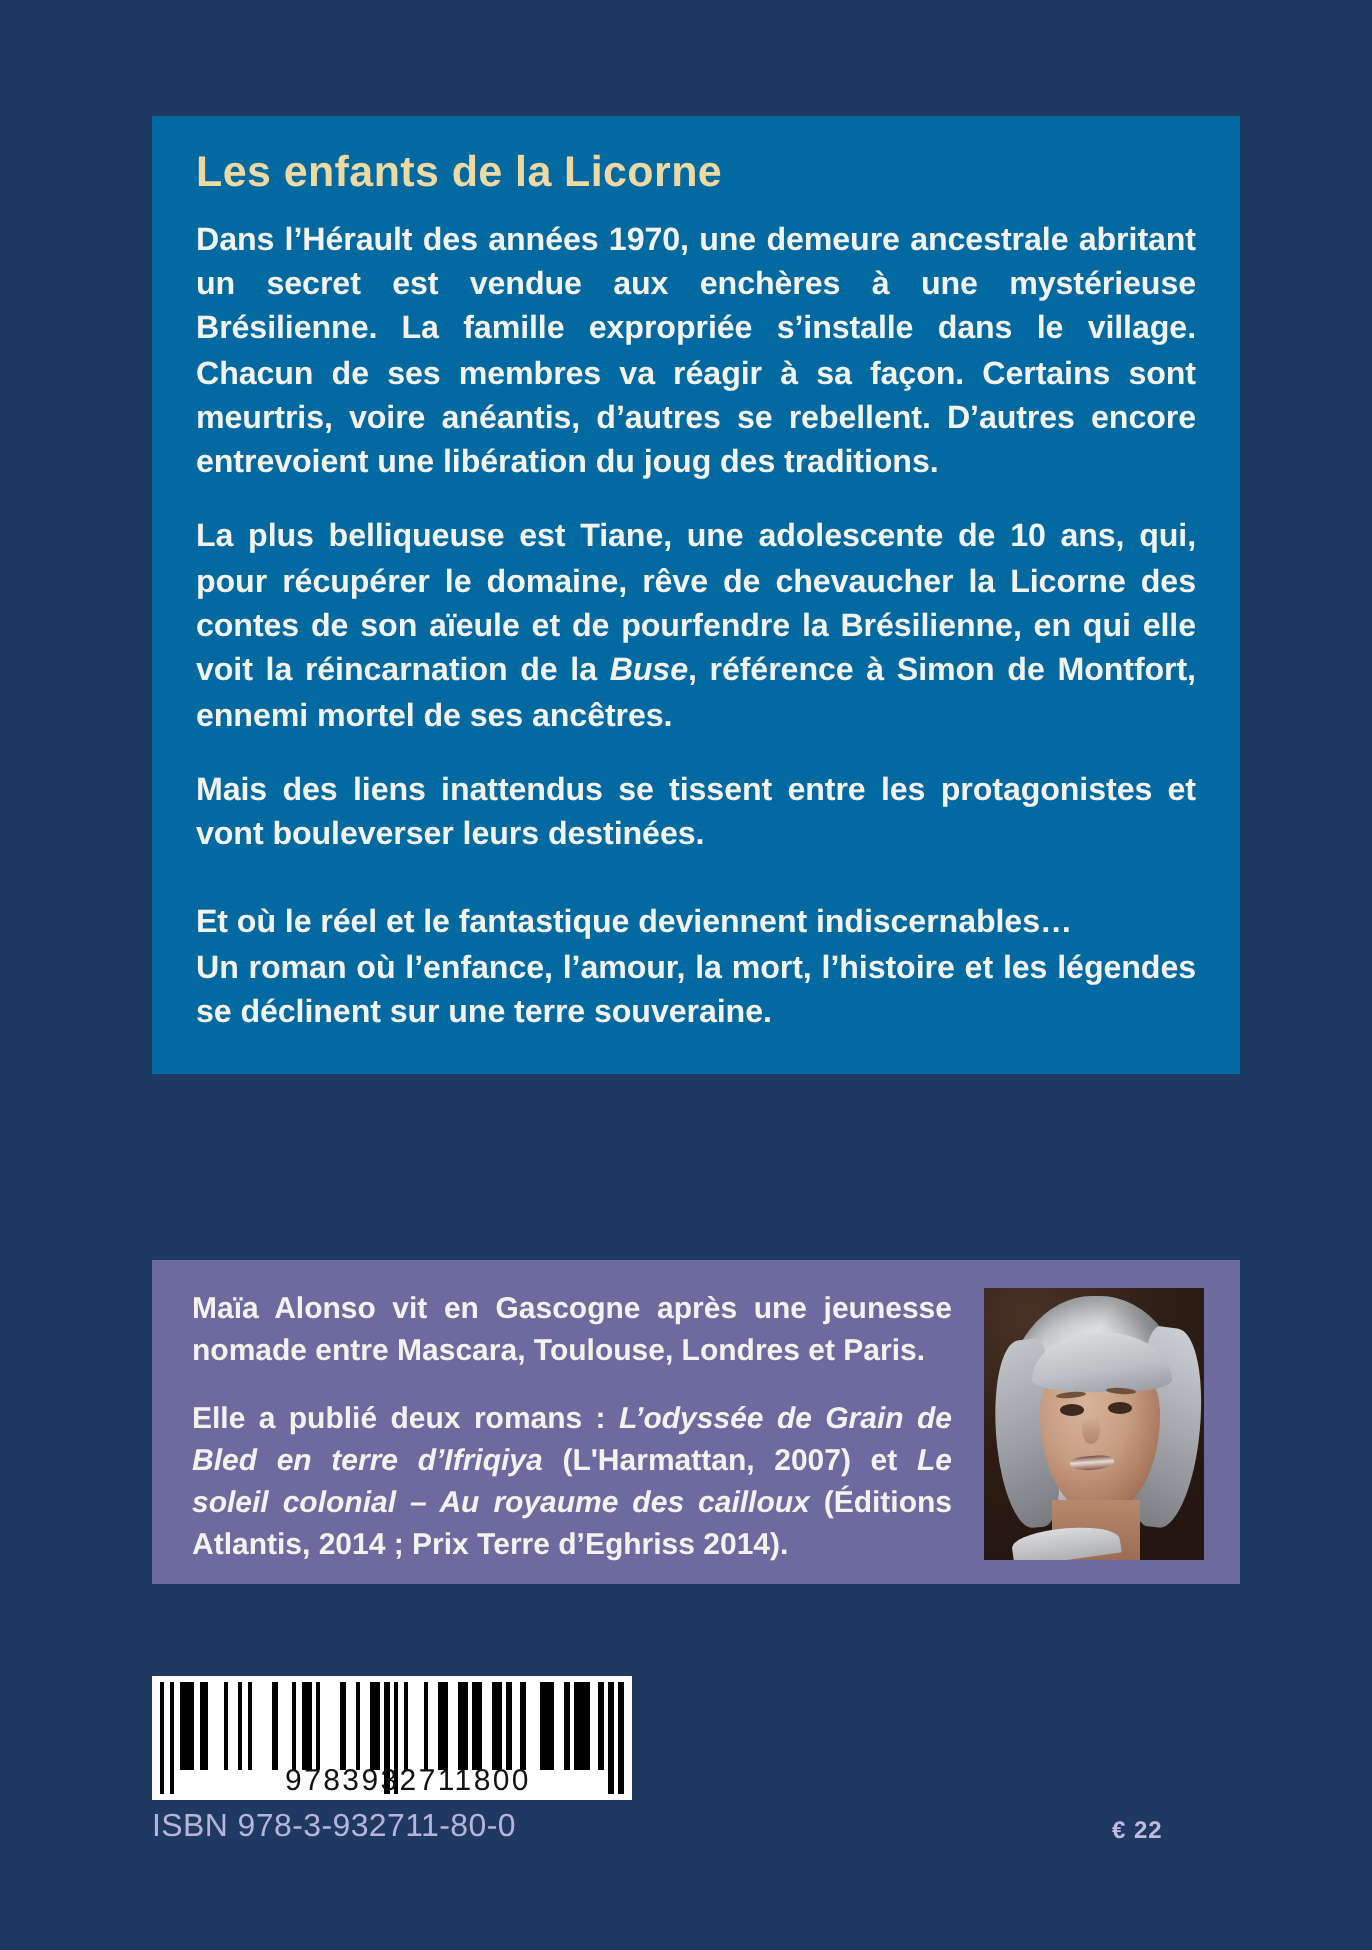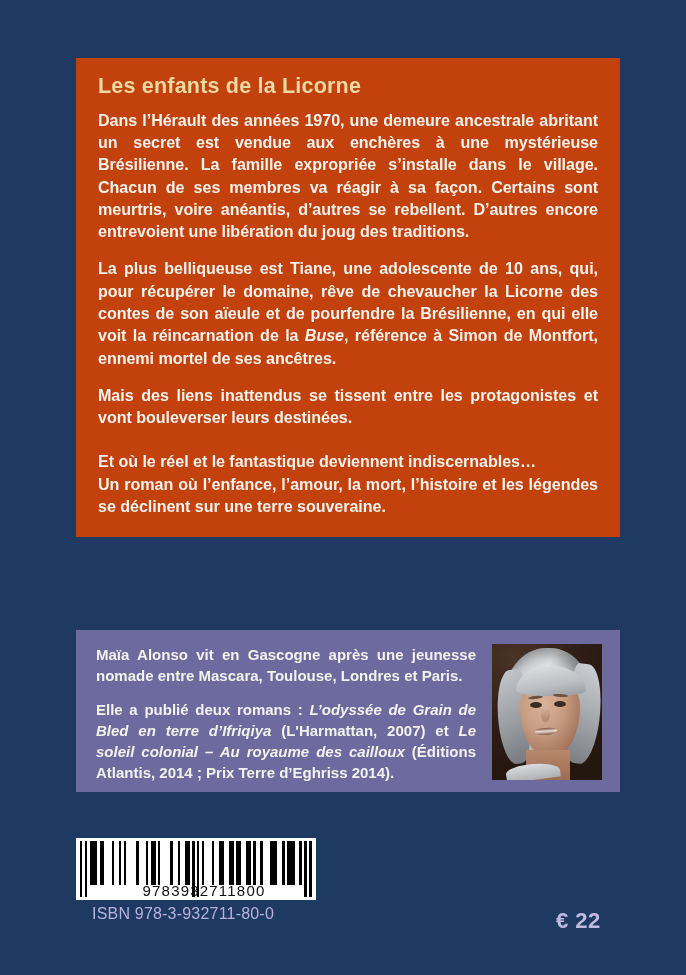--- a/index.html
+++ b/index.html
@@ -22,21 +22,21 @@
   }
 
   
   .synopsis-panel {
     position: absolute;
     left: 76px;
     top: 58px;
     width: 544px;
     box-sizing: border-box;
     padding: 16px 22px 20px 22px;
-    background: #c2410c;
+    background: #0369a1;
   }
 
   .book-title {
     font-size: 21.5px;
     font-weight: bold;
     color: #eed9a2;
     letter-spacing: 0.2px;
     margin: 0 0 9px 0;
     line-height: 1.2;
   }
@@ -245,28 +245,27 @@
     font-size: 15px;
     letter-spacing: 1.2px;
     color: #111;
   }
   .isbn-text {
     margin-top: 5px;
     font-size: 16px;
     color: #b9b2d9;
     letter-spacing: 0.2px;
     font-family: "Liberation Sans", sans-serif;
-    margin-left: 16px;
   }
 
   .price {
     position: absolute;
     left: 556px;
     top: 908px;
-    font-size: 22px;
+    font-size: 12px;
     font-weight: bold;
     color: #c1bbdf;
     letter-spacing: 0.5px;
   }
 </style>
 </head>
 <body>
 
 <div class="cover">
 

